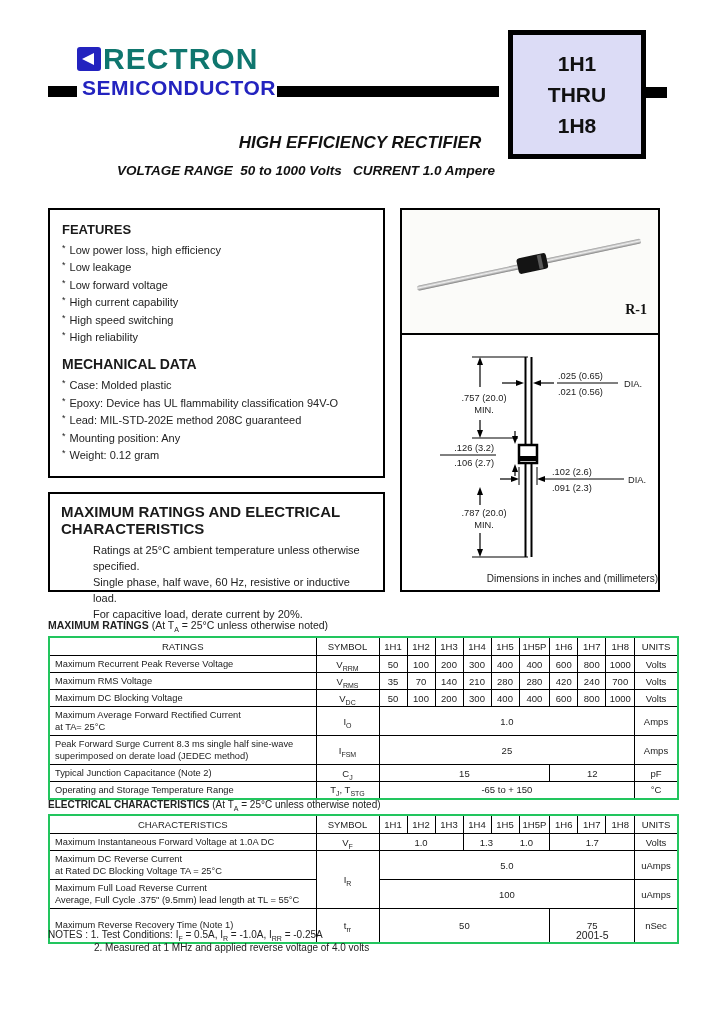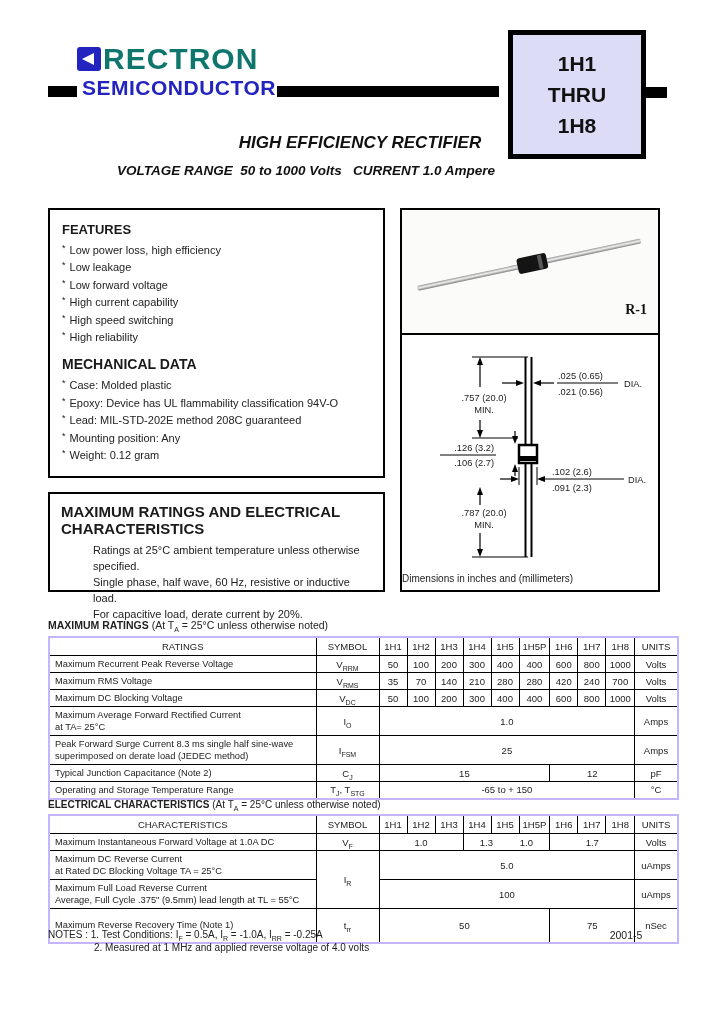--- a/index.html
+++ b/index.html
@@ -40,37 +40,37 @@
   .figure-box{left:400px;top:208px;width:260px;height:384px;border:2px solid #000;box-sizing:border-box;}
   .photo-area{position:absolute;left:0;top:0;width:256px;height:123px;border-bottom:2px solid #000;background:#fbfbf9;overflow:hidden;}
   .wire{position:absolute;left:15px;top:76px;width:229px;height:5px;border-radius:3px;
         background:linear-gradient(to bottom,#9a9a9a,#efefef 45%,#7d7d7d);
         transform:rotate(-12deg);transform-origin:left center;}
   .dbody{position:absolute;left:103px;top:-6px;width:30px;height:16px;background:#141414;border-radius:3px;}
   .dband{position:absolute;left:21px;top:1px;width:4px;height:14px;background:#5a5a5a;}
   .pkg-label{position:absolute;right:11px;top:92px;font-family:"Liberation Serif",serif;font-weight:bold;font-size:14px;color:#111;}
   .drawing{position:absolute;left:0;top:125px;width:256px;height:228px;}
   .drawing text{font-size:9.3px;fill:#222;font-family:"Liberation Sans",sans-serif;}
-  .caption{position:absolute;left:0;bottom:6px;width:256px;text-align:left;font-size:10px;color:#222;}
+  .caption{position:absolute;left:0;bottom:6px;width:256px;text-align:right;font-size:10px;color:#222;}
 
   
   .tbl-heading{font-size:10.5px;color:#222;}
   .tbl-heading .b{font-weight:bold;}
   sub{font-size:7px;line-height:0;}
-  table.dtable{border-collapse:collapse;table-layout:fixed;border:2px solid #c4b5fd;}
+  table.dtable{border-collapse:collapse;table-layout:fixed;border:2px solid #22c55e;}
   .dtable th,.dtable td{border:1px solid #000;font-weight:normal;font-size:9.5px;color:#222;
         padding:0 3px;overflow:hidden;white-space:nowrap;}
   .dtable th{height:17px;text-align:center;}
   .dtable td{text-align:center;}
   .dtable td.cell-label{text-align:left;padding-left:5px;}
   .dtable td.cell-label div{line-height:12.5px;font-size:9.3px;}
   .fxw{display:flex;justify-content:space-around;}
 
   .notes{font-size:10px;color:#222;}
-  .doc-code{font-size:10.5px;color:#222;text-align:center;}
+  .doc-code{font-size:10.5px;color:#222;text-align:left;}
 </style>
 </head>
 <body>
 
 <div class="page">
 
   <div class="abs logo-icon">
       <span class="tri"></span>
     </div>
   <div class="abs brand-name">RECTRON</div>

